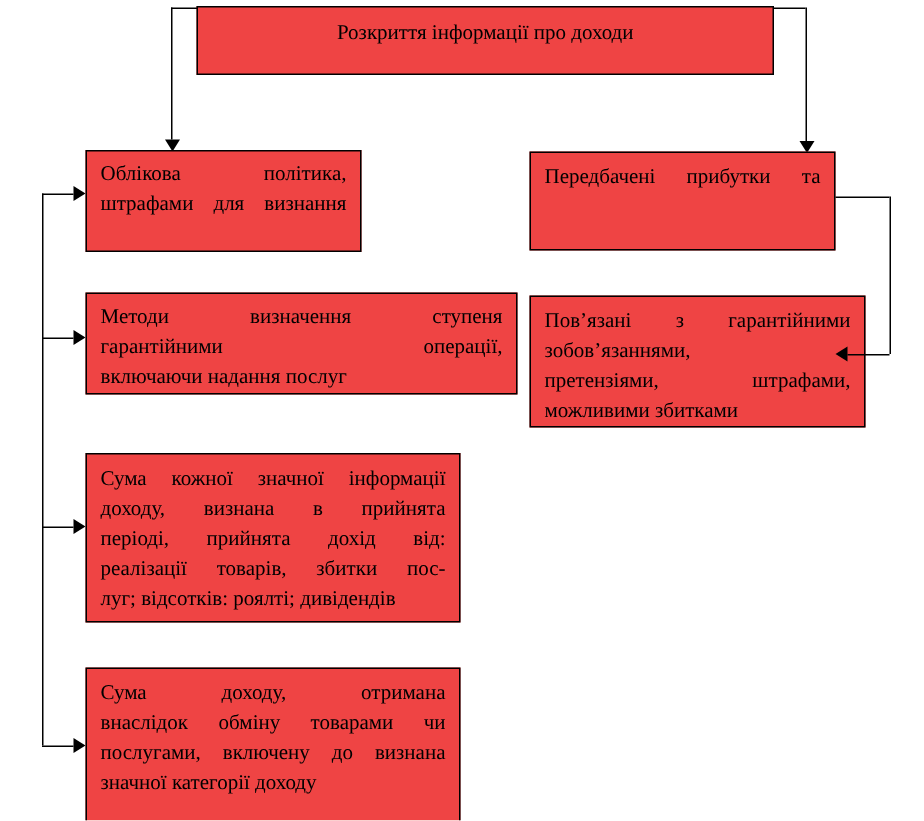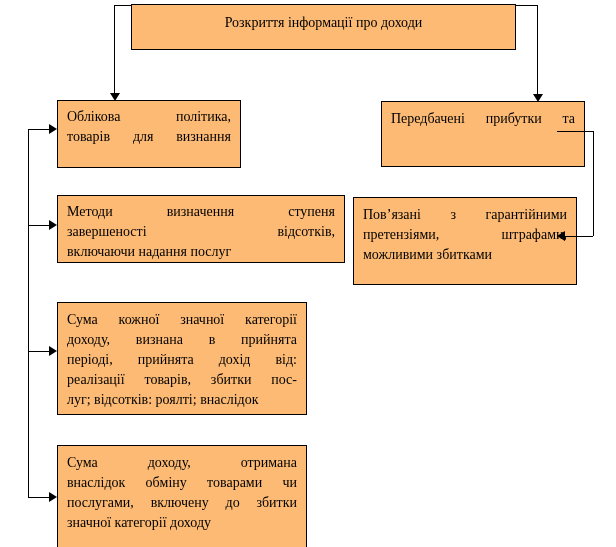--- a/index.html
+++ b/index.html
@@ -12,21 +12,21 @@
     width: 616px;
     height: 547px;
     background: #ffffff;
     font-family: "Liberation Serif", "DejaVu Serif", serif;
     color: #000000;
     overflow: hidden;
   }
   .box {
     position: absolute;
     border: 1px solid #000000;
-    background: #fdba74;
+    background: #ef4444;
     box-sizing: border-box;
     font-size: 14px;
     line-height: 20px;
     padding: 6px 9px 0 9px;
   }
   .box .line {
     text-align: justify;
     text-align-last: justify;
     white-space: normal;
   }
@@ -90,50 +90,51 @@
   <div class="arrow right" style="left:49px; top:220px;"></div>
 
   <div class="hline" style="left:28px; top:351px; width:21px;"></div>
   <div class="arrow right" style="left:49px; top:346px;"></div>
 
   <div class="hline" style="left:28px; top:497px; width:21px;"></div>
   <div class="arrow right" style="left:49px; top:492px;"></div>
 
   <div class="box" style="left:57px; top:100px; width:184px; height:68px;">
     <div class="line">Облікова політика,</div>
-    <div class="line">товарів для визнання</div>
+    <div class="line">штрафами для визнання</div>
   </div>
 
   <div class="box" style="left:57px; top:195px; width:288px; height:68px;">
     <div class="line">Методи визначення ступеня</div>
-    <div class="line">завершеності відсотків,</div>
+    <div class="line">гарантійними операції,</div>
     <div class="line last">включаючи надання послуг</div>
   </div>
 
   <div class="box" style="left:57px; top:302px; width:250px; height:113px; padding-top:7px;">
-    <div class="line">Сума кожної значної категорії</div>
+    <div class="line">Сума кожної значної інформації</div>
     <div class="line">доходу, визнана в прийнята</div>
     <div class="line">періоді, прийнята дохід від:</div>
     <div class="line">реалізації товарів, збитки пос-</div>
-    <div class="line last">луг; відсотків: роялті; внаслідок</div>
+    <div class="line last">луг; відсотків: роялті; дивідендів</div>
   </div>
 
   <div class="box" style="left:57px; top:445px; width:250px; height:122px; padding-top:7px;">
     <div class="line">Сума доходу, отримана</div>
     <div class="line">внаслідок обміну товарами чи</div>
-    <div class="line">послугами, включену до збитки</div>
+    <div class="line">послугами, включену до визнана</div>
     <div class="line last">значної категорії доходу</div>
   </div>
 
-  <div class="box" style="left:353px; top:101px; width:204px; height:66px; padding-top:7px;margin-left:28px;">
+  <div class="box" style="left:353px; top:101px; width:204px; height:66px; padding-top:7px;">
     <div class="line">Передбачені прибутки та</div>
   </div>
 
   <div class="box" style="left:353px; top:197px; width:224px; height:88px; padding-top:7px;">
     <div class="line">Пов’язані з гарантійними</div>
+    <div class="line">зобов’язаннями,</div>
     <div class="line">претензіями, штрафами,</div>
     <div class="line last">можливими збитками</div>
   </div>
 
   <div class="hline" style="left:557px; top:131px; width:36px;"></div>
   <div class="vline" style="left:593px; top:131px; height:105px;"></div>
   <div class="hline" style="left:565px; top:236px; width:28px;"></div>
   <div class="arrow left" style="left:557px; top:231px;"></div>
 
 </div>

